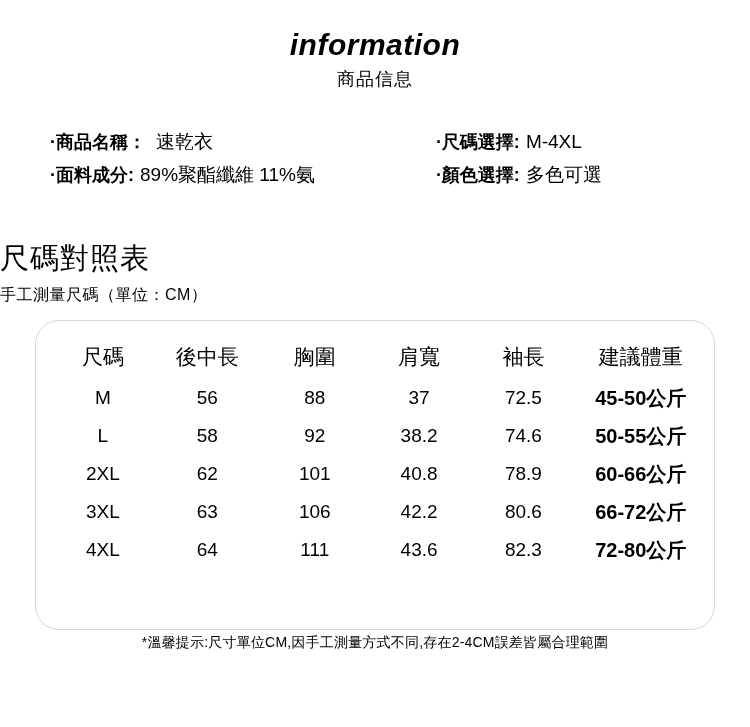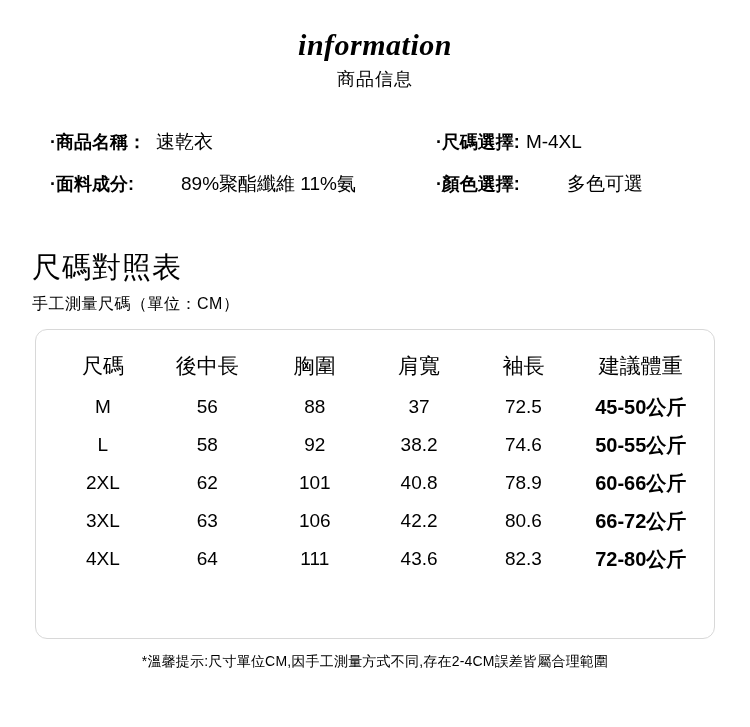--- a/index.html
+++ b/index.html
@@ -19,21 +19,20 @@
   .page {
     position: relative;
     width: 750px;
     height: 727px;
   }
 
   
   .header {
     text-align: center;
     padding-top: 28px;
-    font-family: Liberation Serif, serif;
   }
   .header .title-en {
     font-size: 30px;
     font-weight: bold;
     font-style: italic;
     letter-spacing: 0.5px;
     line-height: 1.15;
   }
   .header .title-cn {
     font-size: 18px;
@@ -56,53 +55,52 @@
   .info-col.left { width: 400px; }
   .info-col.right { width: 280px; }
 
   .info-row {
     display: flex;
     align-items: baseline;
     font-size: 19px;
     line-height: 1.2;
     white-space: nowrap;
   }
-  .info-row + .info-row { margin-top: 20px; gap: 41px; }
+  .info-row + .info-row { margin-top: 11px; }
   .info-label {
     font-size: 18px;
     font-weight: bold;
   }
   .info-value {
     font-size: 19px;
     margin-left: 6px;
   }
   .info-col.left .info-row:nth-child(1) .info-value { margin-left: 10px; }
 
   
   .chart-head {
     margin-top: 52px;
-    padding-left: 32px;
   }
   .chart-head .h1 {
     font-size: 29px;
     letter-spacing: 1px;
   }
   .chart-head .h2 {
     font-size: 16px;
     margin-top: 6px;
     letter-spacing: 0.5px;
   }
 
   
   .table-card {
     margin: 14px auto 0 auto;
     width: 680px;
     height: 310px;
     border: 1px solid #d8d8d8;
-    border-radius: 12px;
+    border-radius: 24px;
     box-sizing: border-box;
     padding: 14px 8px 8px 18px;
   }
   table {
     width: 100%;
     border-collapse: collapse;
     table-layout: fixed;
   }
   th, td {
     text-align: center;
@@ -125,21 +123,21 @@
   }
   col.c1 { width: 15%; }
   col.c2 { width: 17%; }
   col.c3 { width: 16%; }
   col.c4 { width: 16%; }
   col.c5 { width: 16%; }
   col.c6 { width: 20%; }
 
   
   .footnote {
-    margin-top: 14px;
+    margin-top: 4px;
     text-align: center;
     font-size: 14px;
     letter-spacing: 0.2px;
   }
 </style>
 </head>
 <body>
 
 <div class="page">
 

